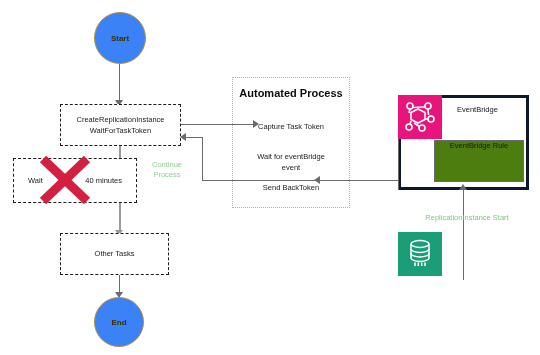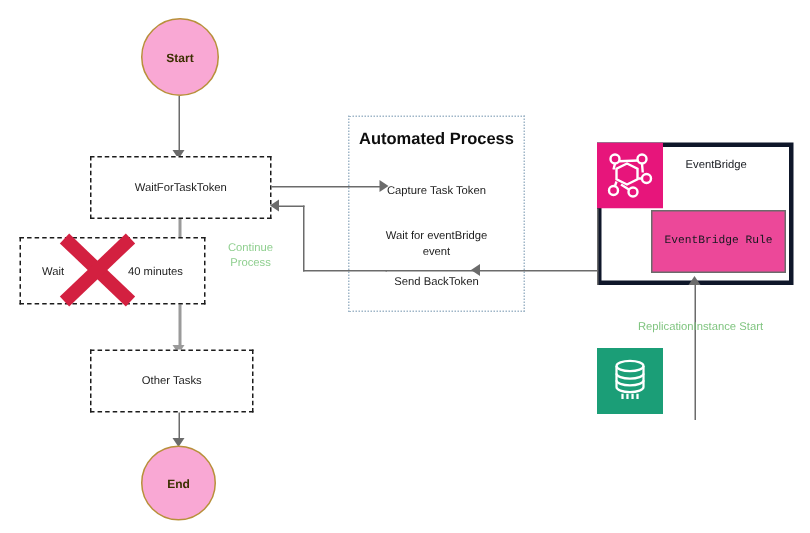--- a/index.html
+++ b/index.html
@@ -8,21 +8,21 @@
     background:#ffffff;
     font-family:"Liberation Sans", sans-serif;
     overflow:hidden;
   }
   #canvas{position:relative;width:540px;height:355px;}
   .node{position:absolute;box-sizing:border-box;}
 
   
   .terminator{
     border-radius:50%;
-    background:#f9a8d4;
+    background:#3b82f6;
     border:1px solid #b8903a;
     display:flex;align-items:center;justify-content:center;
     font-size:8px;color:#3b2f00;font-weight:bold;
   }
 
   
   .dashed-box{
     border:1px dashed #1c1c1c;
     background:#ffffff;
     display:flex;align-items:center;justify-content:center;
@@ -53,23 +53,23 @@
     background:#ffffff;
   }
   .aws-label{
     position:absolute;font-size:7.5px;color:#16191f;
   }
   .aws-icon{
     position:absolute;width:44px;height:44px;
     display:block;
   }
   .inner-box{
-    border:1px solid #6b6b6b;background:#ec4899;
-    display:flex;align-items:center;justify-content:center;
-    font-size:7.5px;color:#16191f;text-align:center;font-family:Liberation Mono, monospace;
+    border:1px solid #6b6b6b;background:#4d7c0f;
+    display:flex;justify-content:center;
+    font-size:7.5px;color:#16191f;text-align:center;
   }
 
   
   .line{position:absolute;background:#6b6b6b;}
   .line-grey{position:absolute;background:#9a9a9a;}
   .arrow{position:absolute;width:0;height:0;}
   .arrow-down{border-left:4px solid transparent;border-right:4px solid transparent;border-top:6px solid #6b6b6b;}
   .arrow-down-grey{border-left:4px solid transparent;border-right:4px solid transparent;border-top:6px solid #9a9a9a;}
   .arrow-up{border-left:4px solid transparent;border-right:4px solid transparent;border-bottom:6px solid #6b6b6b;}
   .arrow-right{border-top:4px solid transparent;border-bottom:4px solid transparent;border-left:6px solid #6b6b6b;}
@@ -89,20 +89,21 @@
 <div id="canvas">
 
   <div class="line" style="left:119px;top:64px;width:1px;height:38px;"></div>
   <div class="arrow arrow-down" style="left:115px;top:100px;"></div>
 
   <div class="node terminator" style="left:94px;top:12px;width:52px;height:52px;">
     <span>Start</span>
   </div>
 
   <div class="node dashed-box" style="left:60px;top:104px;width:121px;height:42px;">
+    <span>CreateReplicationInstance</span>
     <span>WaitForTaskToken</span>
   </div>
 
   <div class="line-grey" style="left:119px;top:146px;width:1.5px;height:86px;"></div>
   <div class="arrow arrow-down-grey" style="left:115px;top:230px;"></div>
   <div class="edge-label" style="left:140px;top:160px;width:54px;">
     <span>Continue</span>
     <span>Process</span>
   </div>
 

